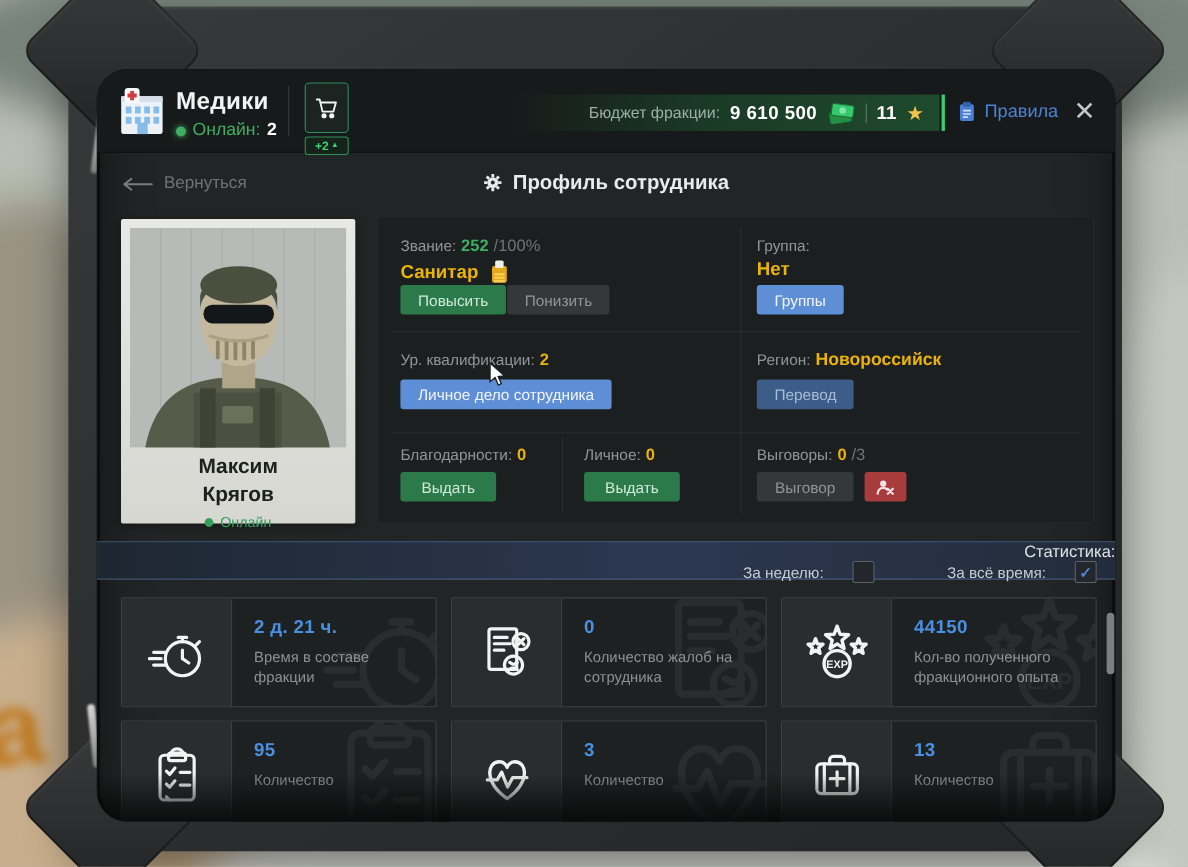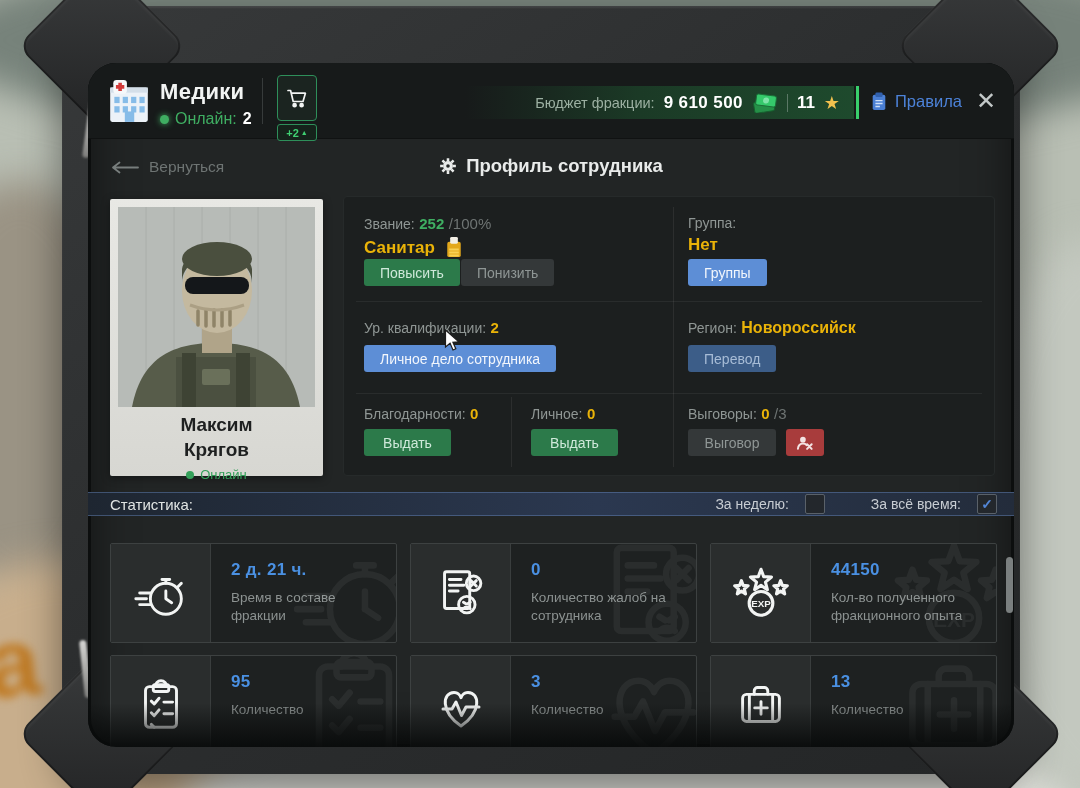--- a/index.html
+++ b/index.html
@@ -95,27 +95,27 @@
   .btn { display:inline-flex; align-items:center; justify-content:center; height:27px;
          padding:0 16px; border-radius:3px; font-size:14px; cursor:pointer; border:none; }
   .btn-green { background:#2c7a4a; color:#cfe9da; }
   .btn-gray  { background:#343839; color:#8f9695; }
   .btn-blue  { background:#5d8ed6; color:#f2f6fc; }
   .btn-blue-muted { background:#3c5d88; color:#a7bcd6; }
   .btn-red { background:#a83c3c; width:38px; padding:0; }
   .abs { position:absolute; }
 
   
-  .stats-bar { position:absolute; left:0; top:429px; width:926px; height:24px;
+  .stats-bar { position:absolute; left:0; top:429px; width:926px; height:35px;
                background:linear-gradient(90deg,#1e2631 0%,#2b3850 55%,#232c3b 100%);
                border-top:1px solid rgba(104,138,190,.45);
                border-bottom:1px solid rgba(104,138,190,.45);
-               display:flex; align-items:center; }
+               display:flex; align-items:flex-end;flex-direction:column; }
   .stats-title { margin-left:22px; color:#e0e4e3; font-size:15px; }
-  .stats-right { margin-left:auto; margin-right:17px; display:flex; align-items:center; gap:16px;
+  .stats-right { margin-left:auto; margin-right:17px; display:flex; align-items:center; gap:26px;
                  color:#c7ccd2; font-size:14px; }
   .checkbox { width:20px; height:20px; border-radius:2px; background:#23272c;
               border:1px solid #5a6169; display:flex; align-items:center; justify-content:center;
               color:#5285d6; font-size:14px; font-weight:700; cursor:pointer; }
   .gap24 { width:14px; }
 
   
   .stat-card { position:absolute; width:287px; height:100px; background:#1e2121;
                border:1px solid #3d4141; border-radius:2px; overflow:hidden; display:flex; }
   .card-iconbox { width:100px; height:100%; background:#2a2d2d; border-right:1px solid #3a3e3e;

